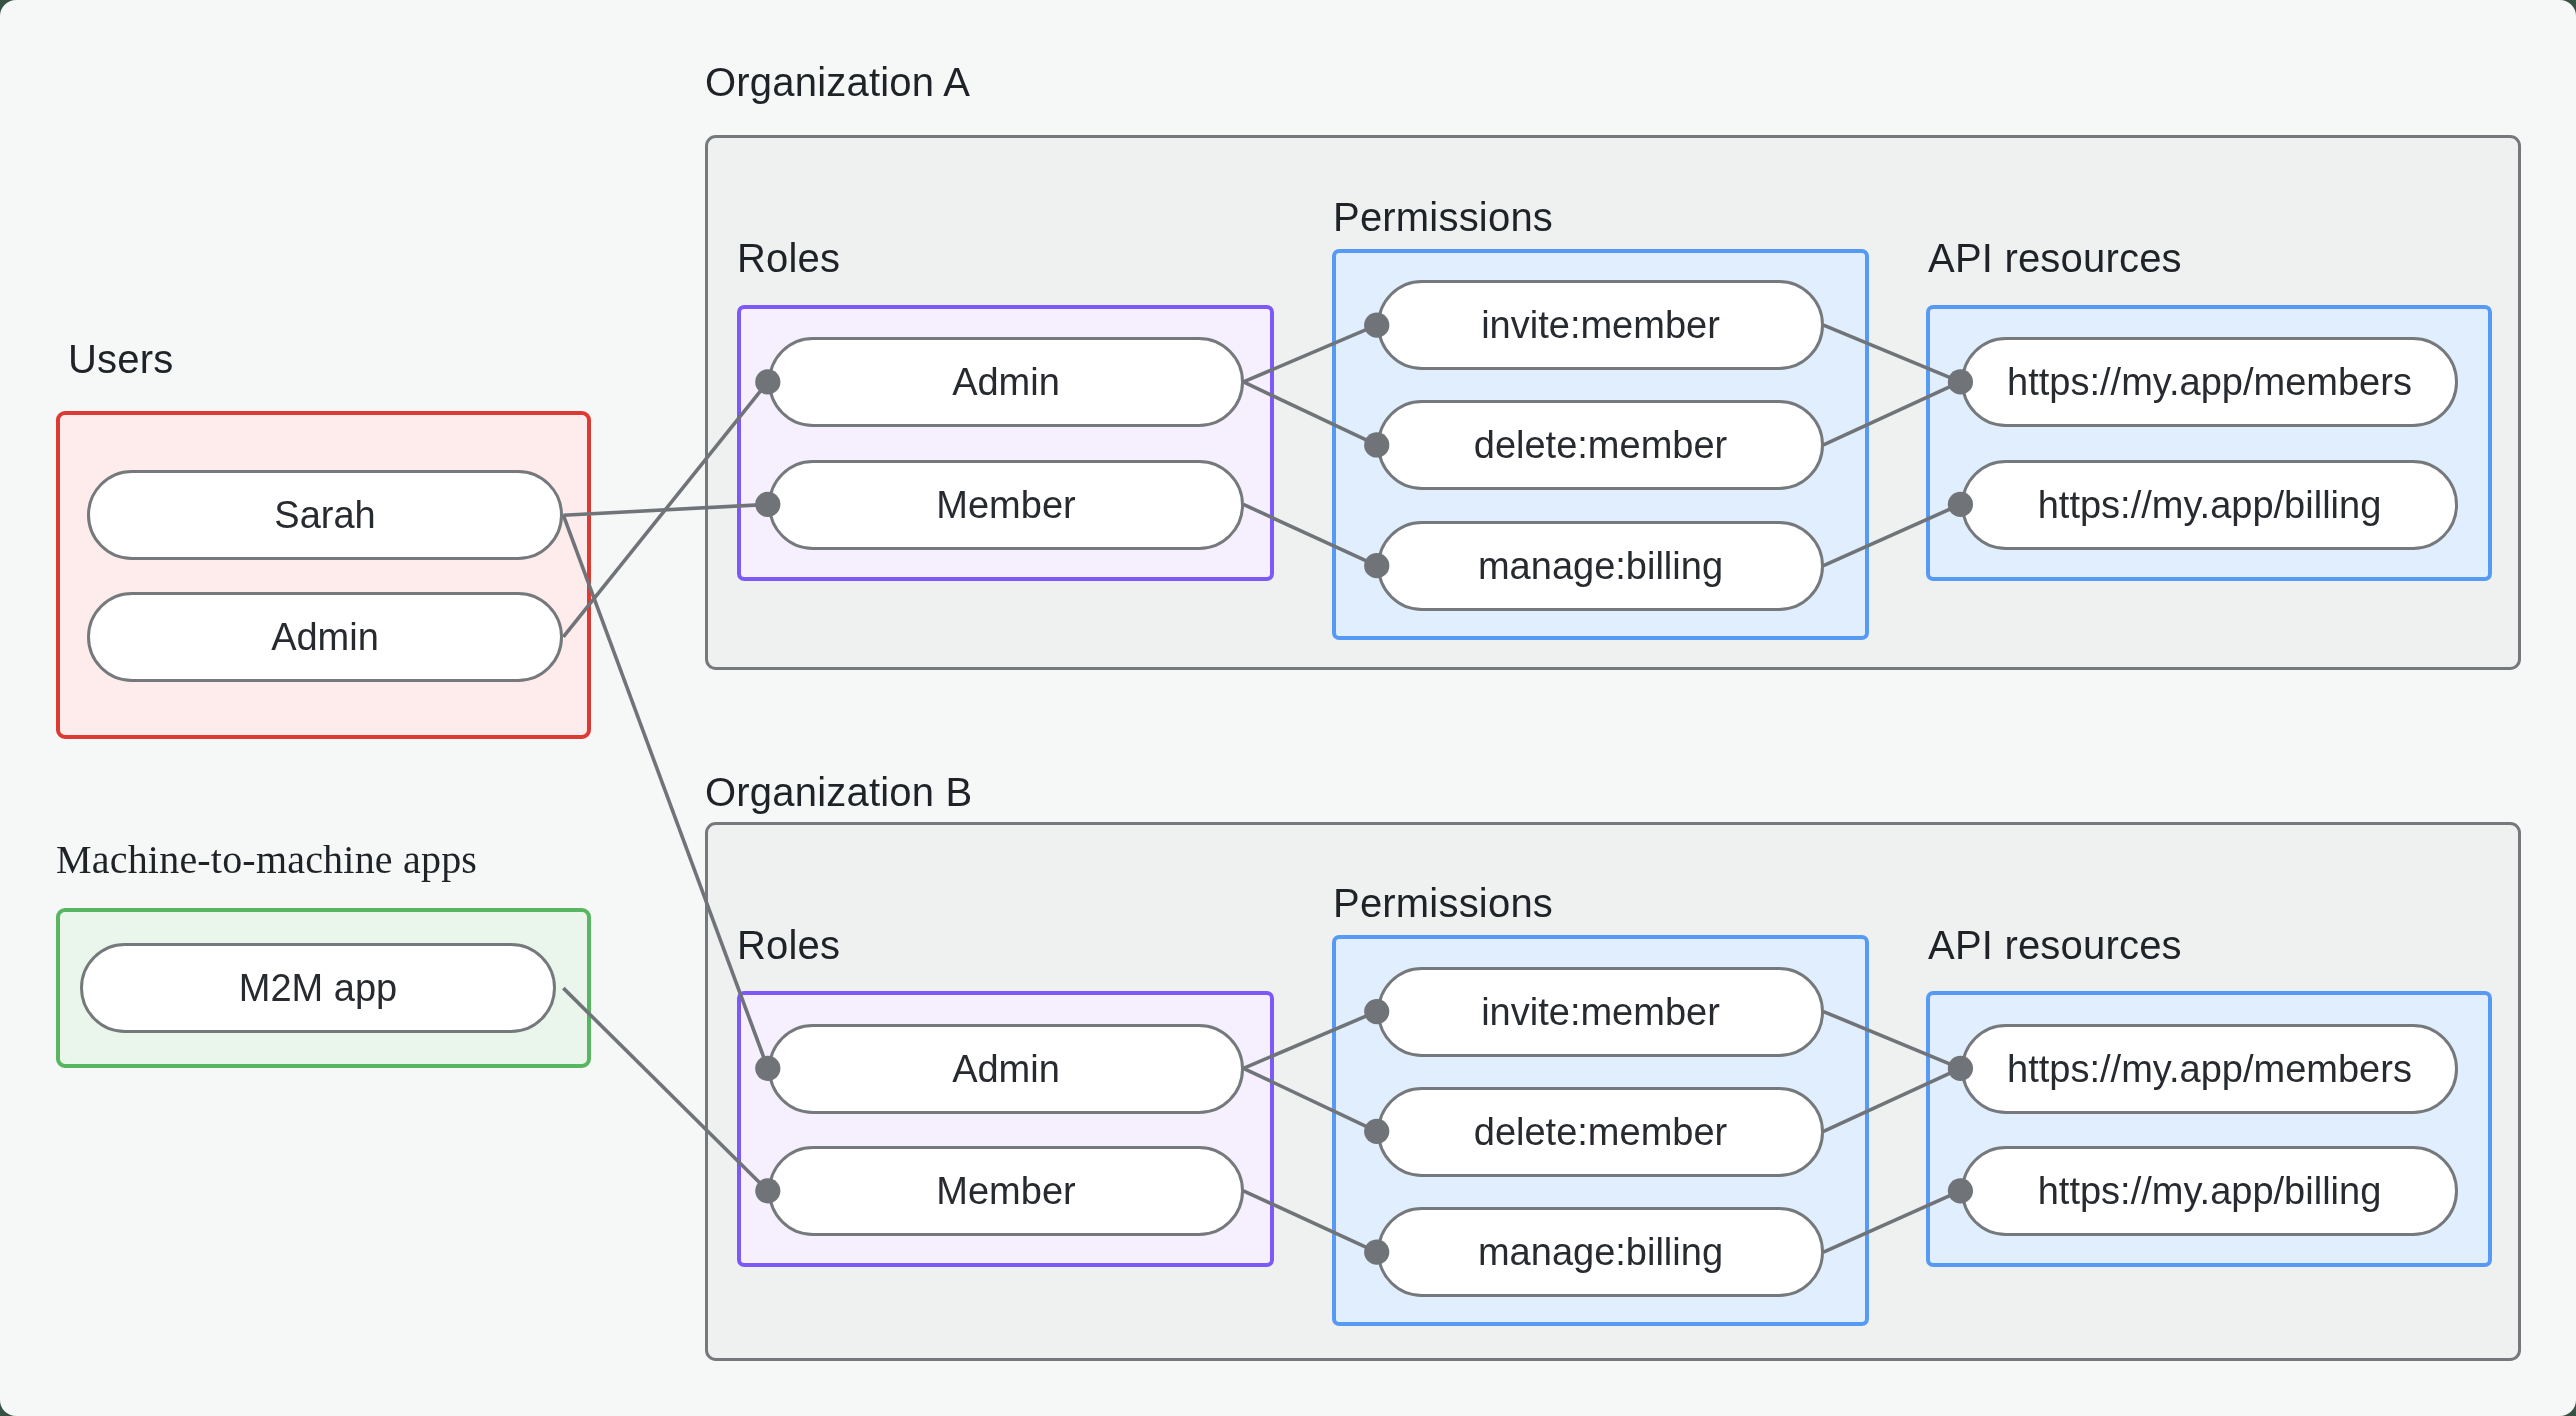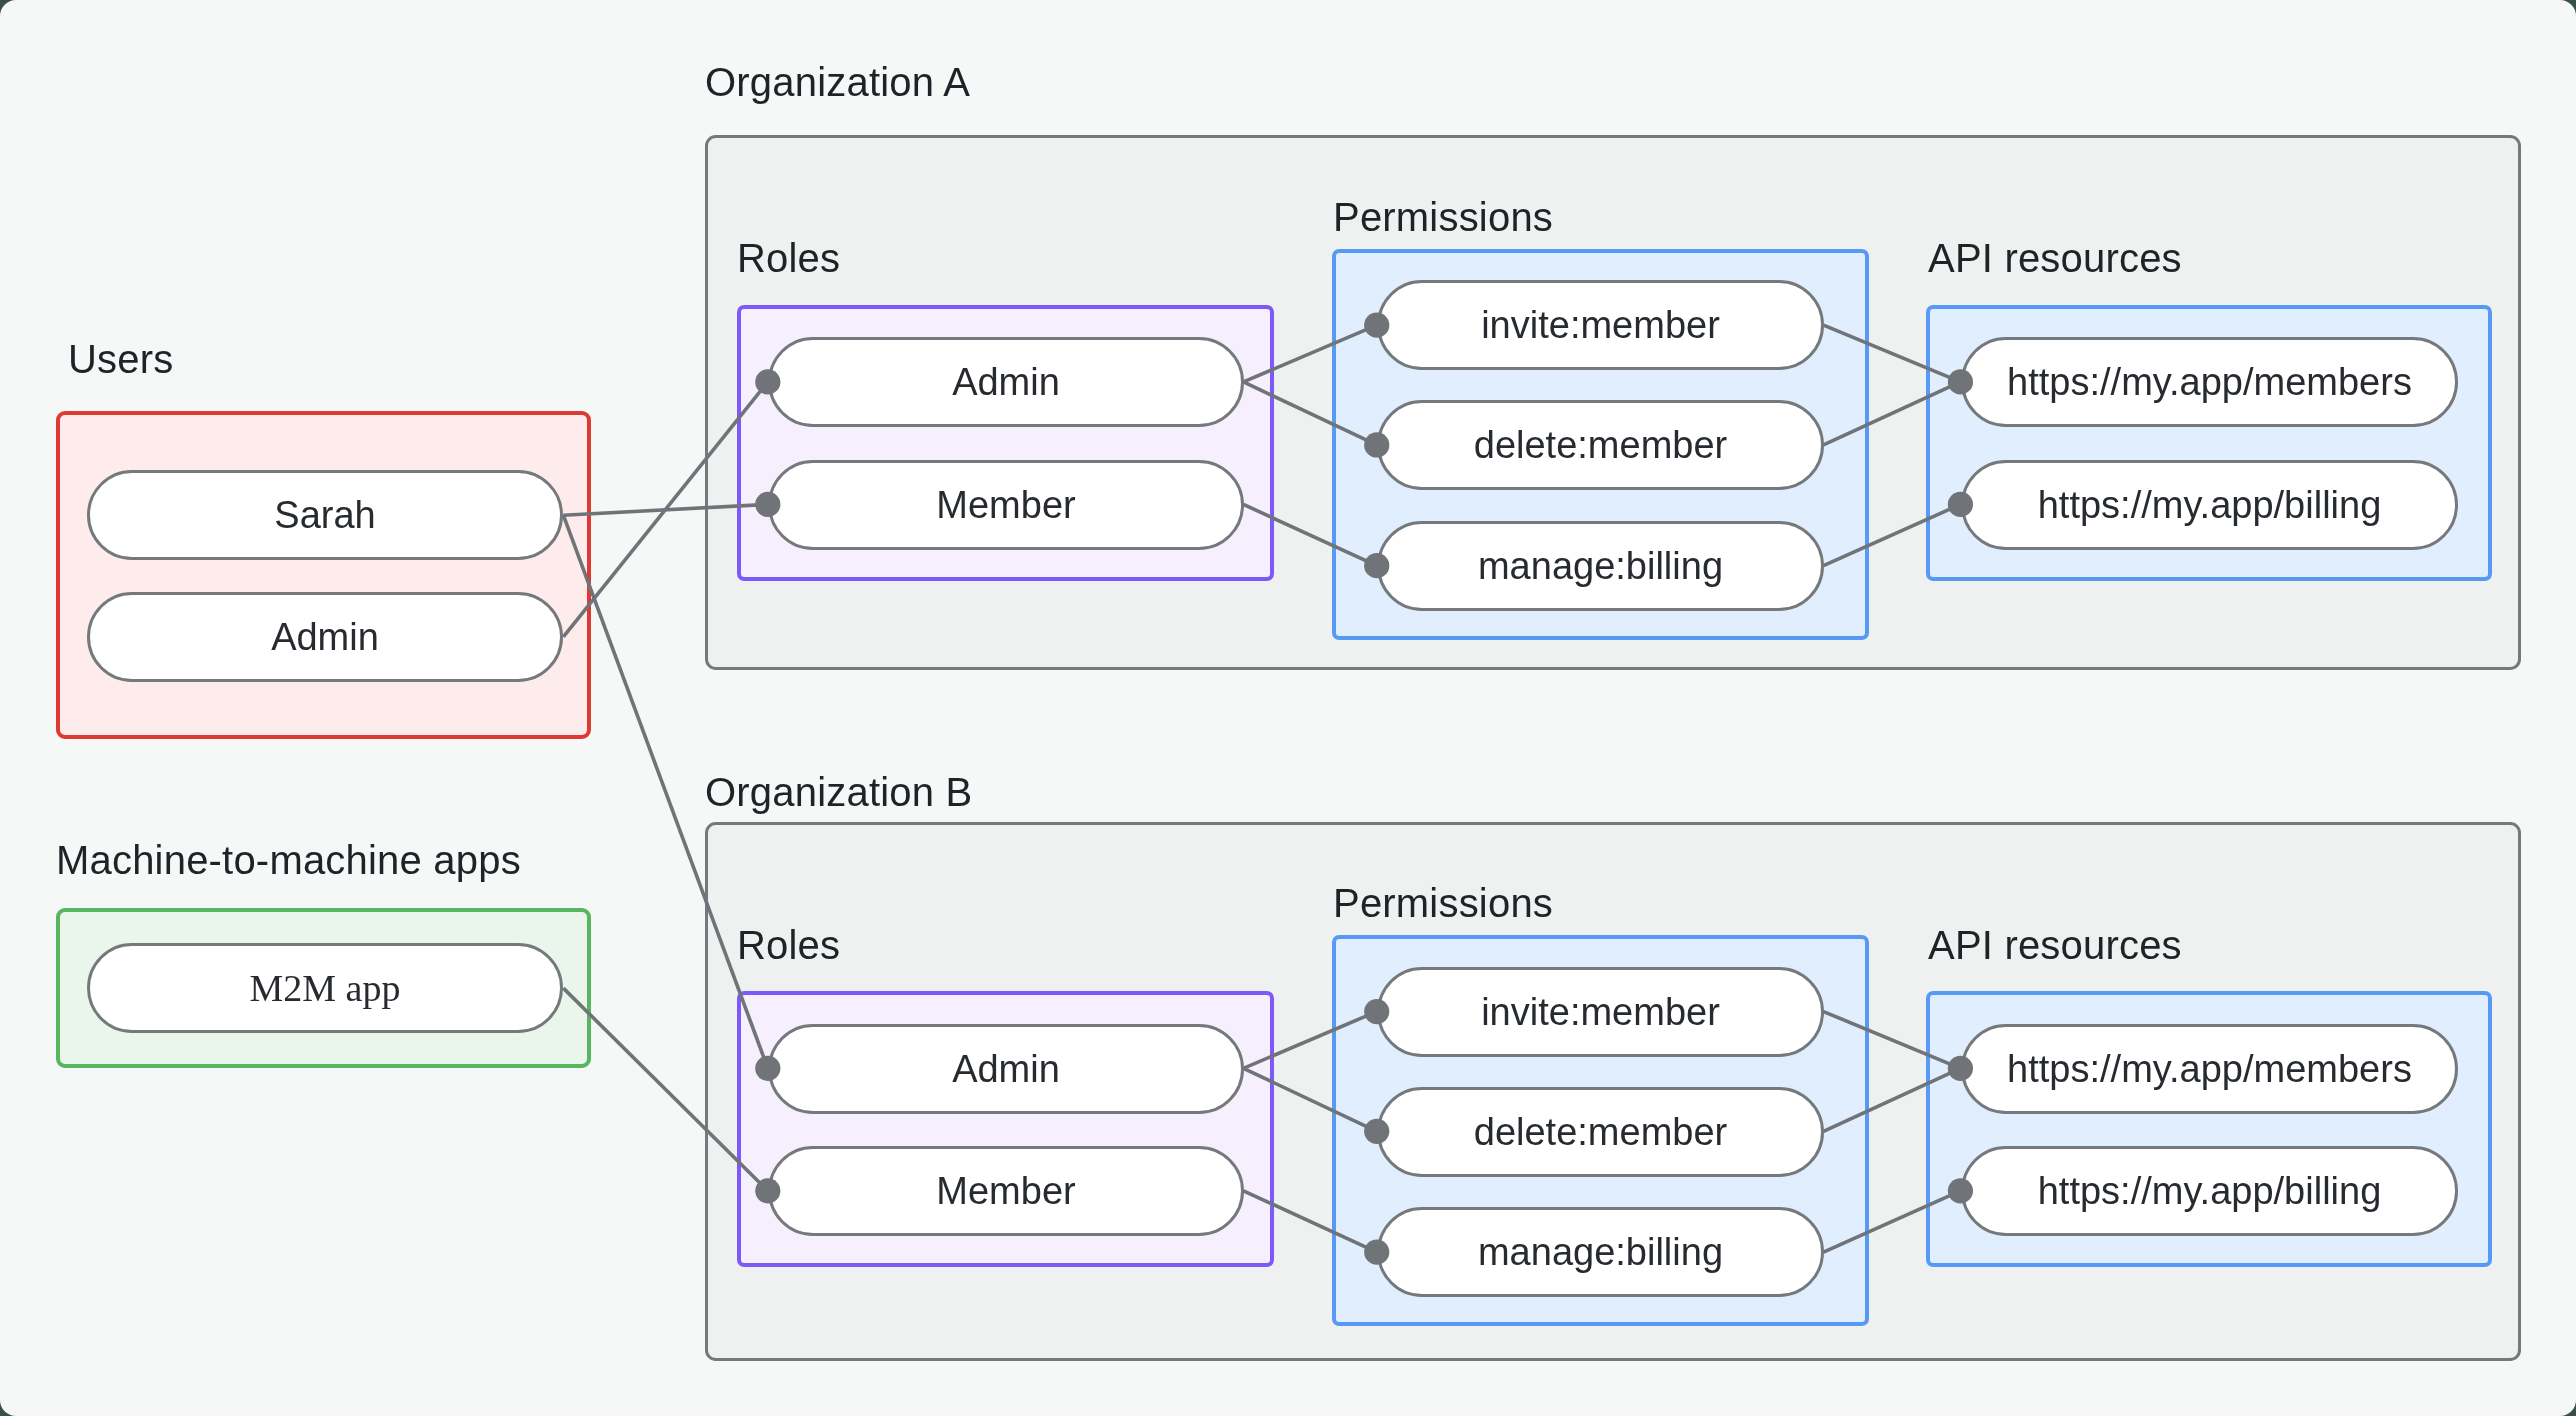--- a/index.html
+++ b/index.html
@@ -75,23 +75,23 @@
 
   <div class="group-label" style="left:68px;top:335px;">Users</div>
   <div class="box users-box" style="left:56px;top:411px;width:535px;height:328px;"></div>
   <div class="pill" style="left:87px;top:470px;width:476px;justify-content:center;">
     <span>Sarah</span>
   </div>
   <div class="pill" style="left:87px;top:592px;width:476px;">
     <span>Admin</span>
   </div>
 
-  <div class="group-label" style="left:56px;top:836px;">Machine-to-machine apps</div>
+  <div class="group-label" style="left:56px;top:836px;font-family:Liberation Serif, serif;">Machine-to-machine apps</div>
   <div class="box m2m-box" style="left:56px;top:908px;width:535px;height:160px;"></div>
-  <div class="pill" style="left:87px;top:943px;width:476px;font-family:Liberation Serif, serif;">
+  <div class="pill" style="left:80px;top:943px;width:476px;">
     <span>M2M app</span>
   </div>
 
   <div class="group-label" style="left:705px;top:58px;">Organization A</div>
   <div class="box org-box" style="left:705px;top:135px;width:1816px;height:535px;"></div>
 
   <div class="group-label" style="left:737px;top:234px;">Roles</div>
   <div class="box roles-box" style="left:737px;top:305px;width:537px;height:276px;"></div>
   <div class="pill" style="left:768px;top:337px;width:476px;">
     <span>Admin</span>

